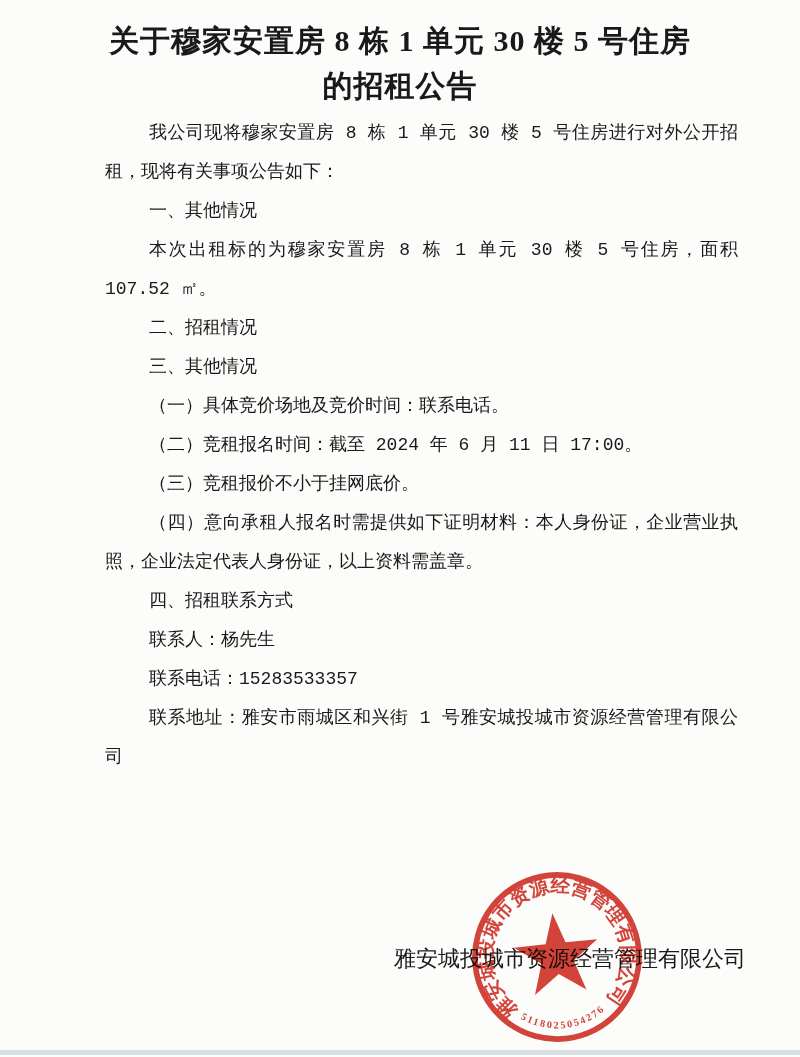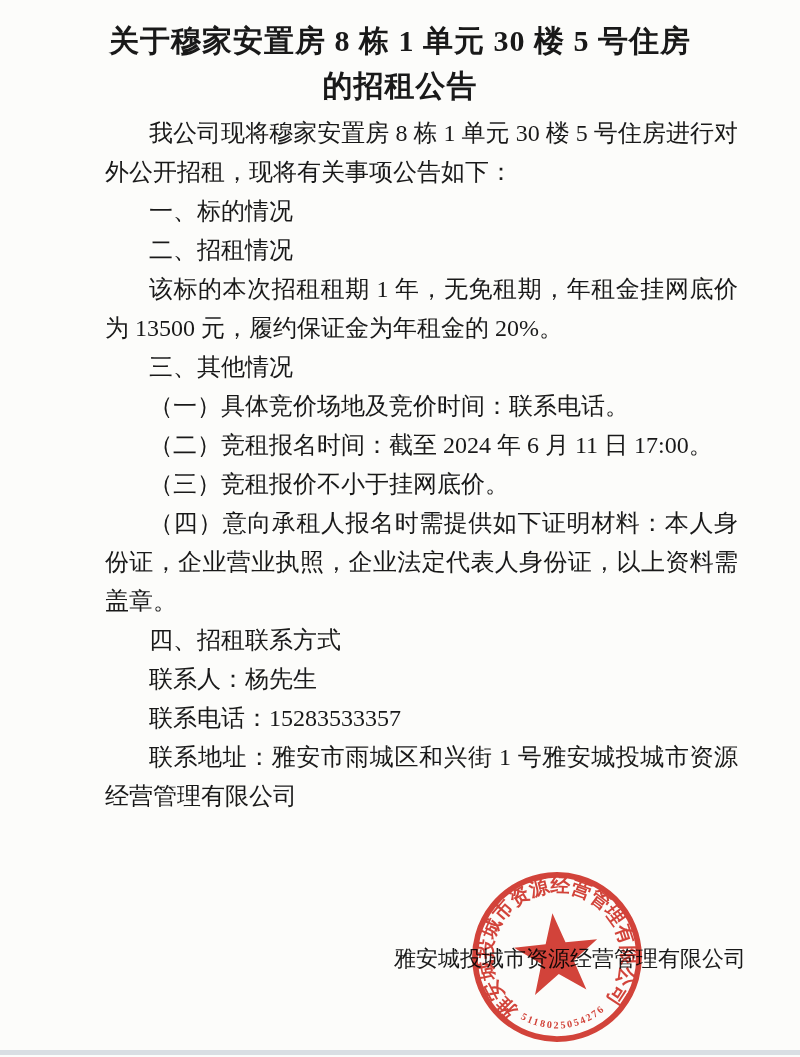--- a/index.html
+++ b/index.html
@@ -21,25 +21,26 @@
     line-height: 45px;
     font-weight: bold;
     letter-spacing: 1px;
   }
   .title .title-line { display: block; }
   .doc-body {
     padding: 6px 62px 0 105px;
   }
   .doc-body p {
     margin: 0;
-    font-size: 24px;
+    font-size: 18px;
     line-height: 39px;
     text-indent: 44px;
     text-align: justify;
     text-justify: inter-character;
+    font-family: Liberation Mono, monospace;
   }
   .signature {
     position: absolute;
     top: 940px;
     right: 54px;
     text-align: center;
     font-size: 22px;
   }
   .sig-company { line-height: 38px; white-space: nowrap; }
   .sig-date { line-height: 38px; margin-top: 10px; white-space: nowrap; }
@@ -71,23 +72,23 @@
 
 <div class="page">
 
   <h1 class="title">
     <span class="title-line">关于穆家安置房 8 栋 1 单元 30 楼 5 号住房</span>
     <span class="title-line">的招租公告</span>
   </h1>
 
   <div class="doc-body">
     <p>我公司现将穆家安置房 8 栋 1 单元 30 楼 5 号住房进行对外公开招租，现将有关事项公告如下：</p>
-    <p>一、标的情况</p>
+    <p>一、其他情况</p>
+    <p>本次出租标的为穆家安置房 8 栋 1 单元 30 楼 5 号住房，面积 107.52 ㎡。</p>
     <p>二、招租情况</p>
-    <p>该标的本次招租租期 1 年，无免租期，年租金挂网底价为 13500 元，履约保证金为年租金的 20%。</p>
     <p>三、其他情况</p>
     <p>（一）具体竞价场地及竞价时间：联系电话。</p>
     <p>（二）竞租报名时间：截至 2024 年 6 月 11 日 17:00。</p>
     <p>（三）竞租报价不小于挂网底价。</p>
     <p>（四）意向承租人报名时需提供如下证明材料：本人身份证，企业营业执照，企业法定代表人身份证，以上资料需盖章。</p>
     <p>四、招租联系方式</p>
     <p>联系人：杨先生</p>
     <p>联系电话：15283533357</p>
     <p>联系地址：雅安市雨城区和兴街 1 号雅安城投城市资源经营管理有限公司</p>
   </div>

